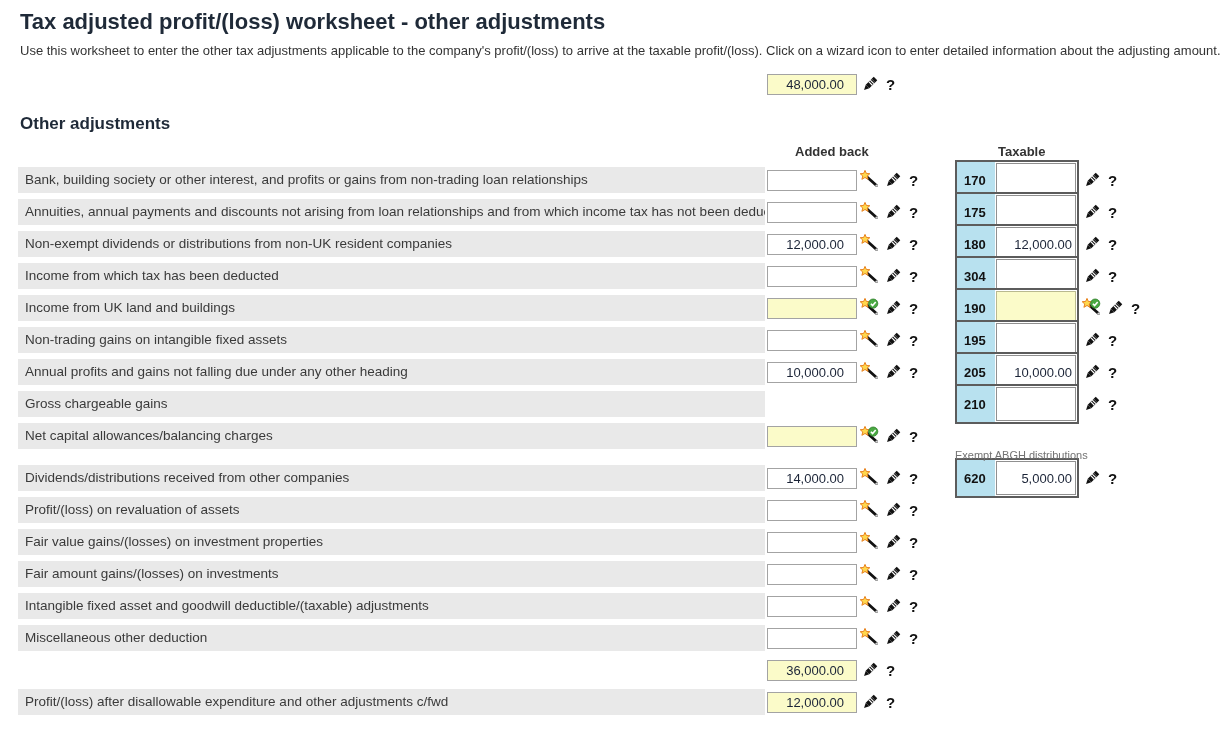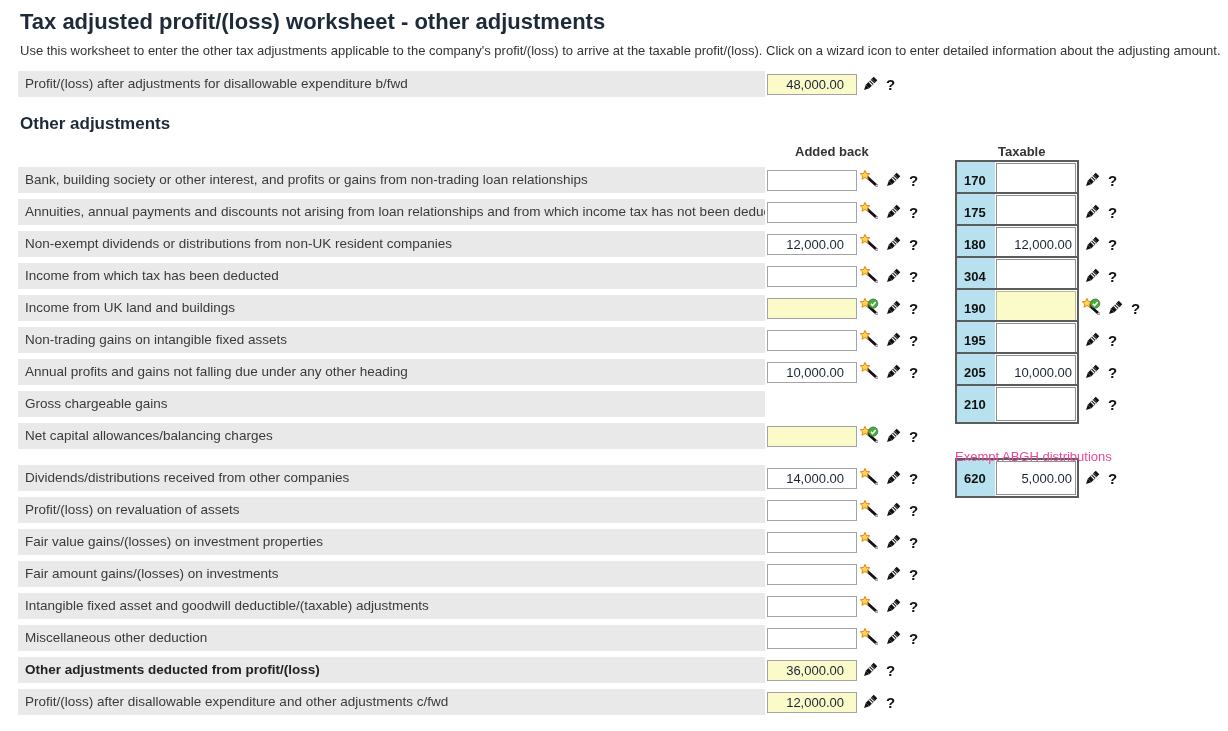--- a/index.html
+++ b/index.html
@@ -27,32 +27,31 @@
   .fld.yellow{background:#fbfbc9;}
   .icon-btn{display:flex;align-items:center;margin-left:3px;cursor:pointer;flex:none;}
   .help{font-weight:700;font-size:15px;color:#101010;margin-left:7px;cursor:pointer;flex:none;}
   .taxbox{display:flex;align-items:stretch;width:124px;height:40px;border:2px solid #5c5c5c;
     background:#fff;box-sizing:border-box;flex:none;}
   .taxnum{width:38px;background:#b8e1ef;display:flex;align-items:center;padding-left:7px;
     font-size:13px;font-weight:700;color:#111;box-sizing:border-box;flex:none;}
   .taxfld{flex:1;min-width:0;border:1px solid #909090;margin:1px;text-align:right;
     font-family:"Liberation Sans",sans-serif;font-size:13px;padding:0 3px;color:#1b2437;background:#fff;outline:none;}
   .taxfld.yellow{background:#fbfbc9;border-color:#b9b98f;}
-  .tax-header{position:absolute;left:0;top:-16px;font-size:13px;color:#ec4899;white-space:nowrap;}
+  .tax-header{position:absolute;left:0;top:-16px;font-size:11px;color:#737373;white-space:nowrap;}
 </style>
 </head>
 <body>
 
 <div class="page">
   <h1>Tax adjusted profit/(loss) worksheet - other adjustments</h1>
   <p class="subtitle">Use this worksheet to enter the other tax adjustments applicable to the company's profit/(loss) to arrive at the taxable profit/(loss). Click on a wizard icon to enter detailed information about the adjusting amount.</p>
 
   <div id="top-row">
       <div class="row">
-        <div class="bar">Profit/(loss) after adjustments for disallowable expenditure b/fwd</div>
         <div class="grp ab">
           <input type="text" class="fld yellow" value="48,000.00" style="">
           <span class="icon-btn">
             <svg width="19" height="19" viewBox="0 0 19 19">
               <g transform="rotate(135 9.5 9.5)">
                 <rect x="1" y="7" width="3" height="5" fill="#111"></rect>
                 <rect x="4.1" y="7" width="8.2" height="5" fill="#111"></rect>
                 <rect x="5.3" y="7" width="1.1" height="5" fill="#fff"></rect>
                 <rect x="7.5" y="7" width="1.1" height="5" fill="#fff"></rect>
                 <polygon points="12.3,7 17.2,9.5 12.3,12" fill="#111"></polygon>
@@ -595,21 +594,20 @@
                 <rect x="5.3" y="7" width="1.1" height="5" fill="#fff"></rect>
                 <rect x="7.5" y="7" width="1.1" height="5" fill="#fff"></rect>
                 <polygon points="12.3,7 17.2,9.5 12.3,12" fill="#111"></polygon>
               </g>
             </svg>
           </span>
           <span class="help">?</span>
         </div>
       </div>
       <div class="row">
-        <div class="bar bold">Other adjustments deducted from profit/(loss)</div>
         <div class="grp ab">
           <input type="text" class="fld yellow" value="36,000.00" style="">
           <span class="icon-btn">
             <svg width="19" height="19" viewBox="0 0 19 19">
               <g transform="rotate(135 9.5 9.5)">
                 <rect x="1" y="7" width="3" height="5" fill="#111"></rect>
                 <rect x="4.1" y="7" width="8.2" height="5" fill="#111"></rect>
                 <rect x="5.3" y="7" width="1.1" height="5" fill="#fff"></rect>
                 <rect x="7.5" y="7" width="1.1" height="5" fill="#fff"></rect>
                 <polygon points="12.3,7 17.2,9.5 12.3,12" fill="#111"></polygon>

